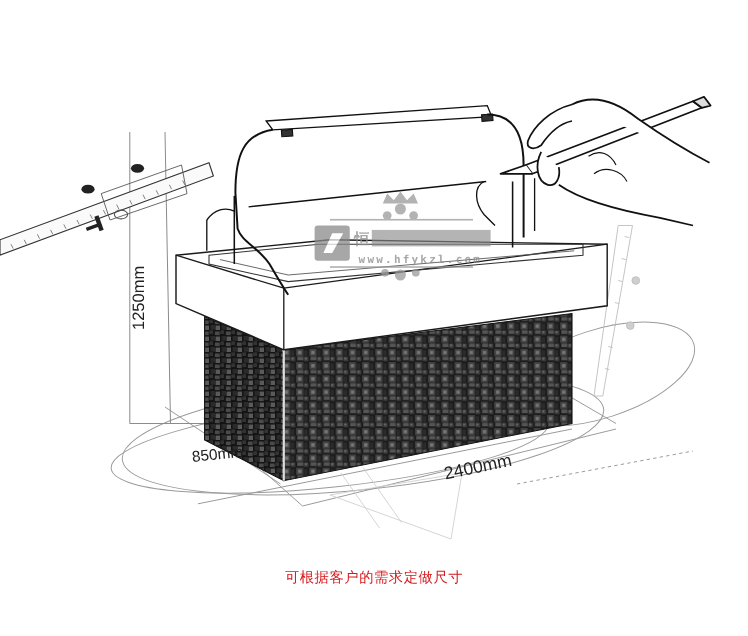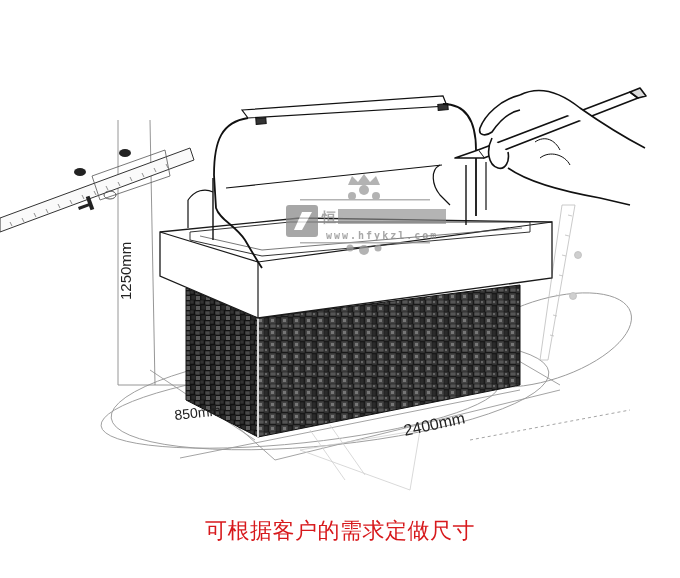--- a/index.html
+++ b/index.html
@@ -1,19 +1,19 @@
 <!DOCTYPE html>
 <html><head>
 <meta charset="utf-8">
 <style>
   html,body{margin:0;padding:0;background:#ffffff;}
   body{width:680px;height:578px;position:relative;overflow:hidden;font-family:"Liberation Sans",sans-serif;}
   #scene{position:absolute;left:0;top:0;width:680px;height:578px;}
   .dim-label{font-family:"Liberation Sans",sans-serif;fill:#222;}
-  .caption{position:absolute;left:0;top:516px;width:680px;text-align:center;font-family:"DejaVu Sans",sans-serif;font-size:22px;color:#d7191c;letter-spacing:0.5px;}
+  .caption{position:absolute;left:0;top:516px;width:680px;text-align:center;font-family:"DejaVu Sans",sans-serif;font-size:13px;color:#d7191c;letter-spacing:0.5px;}
   .wm-url{font-family:"DejaVu Sans Mono",monospace;font-weight:bold;}
   .wm-cn{font-family:"DejaVu Sans",sans-serif;font-weight:bold;}
 </style>
 </head>
 <body>
 
 <svg id="scene" viewBox="0 0 680 578" xmlns="http://www.w3.org/2000/svg">
   <defs>
     <pattern id="mosaic" width="12" height="12" patternUnits="userSpaceOnUse">
       <rect width="12" height="12" fill="#1e1e1e"></rect>

